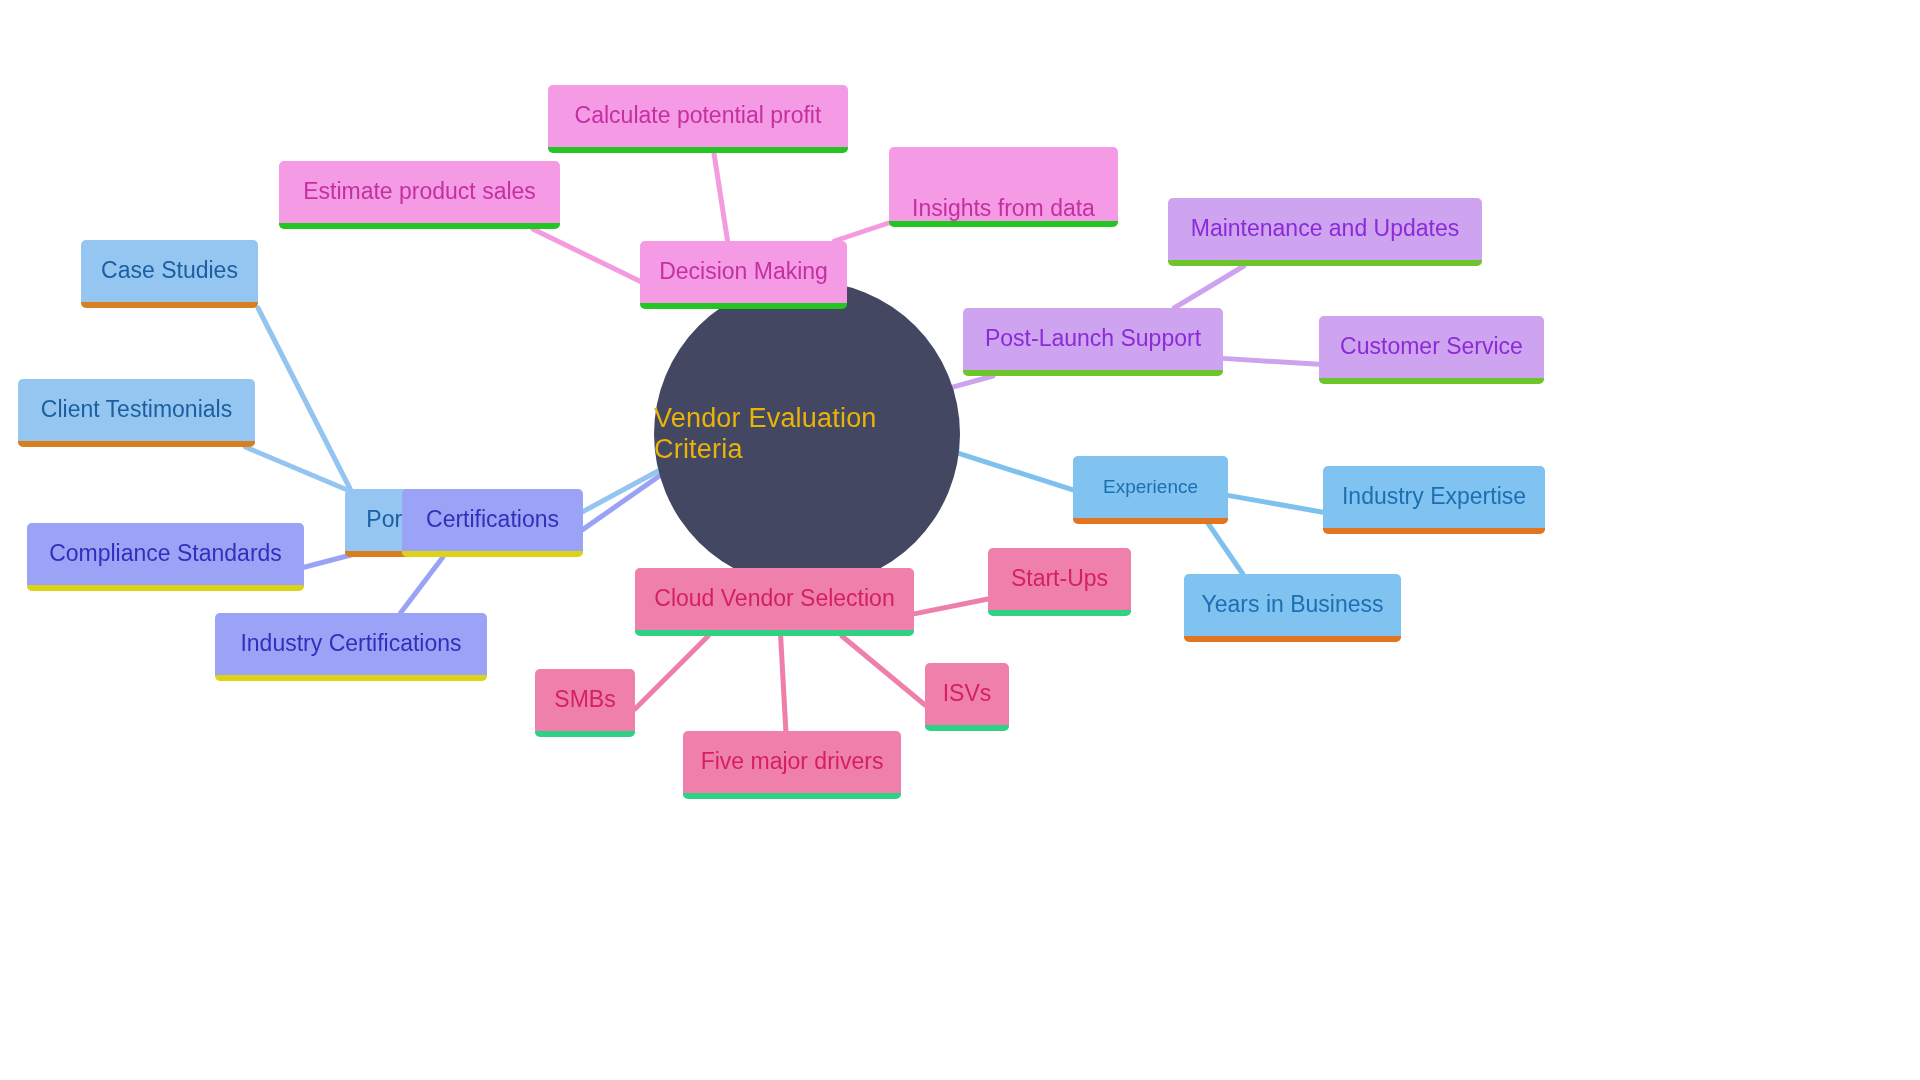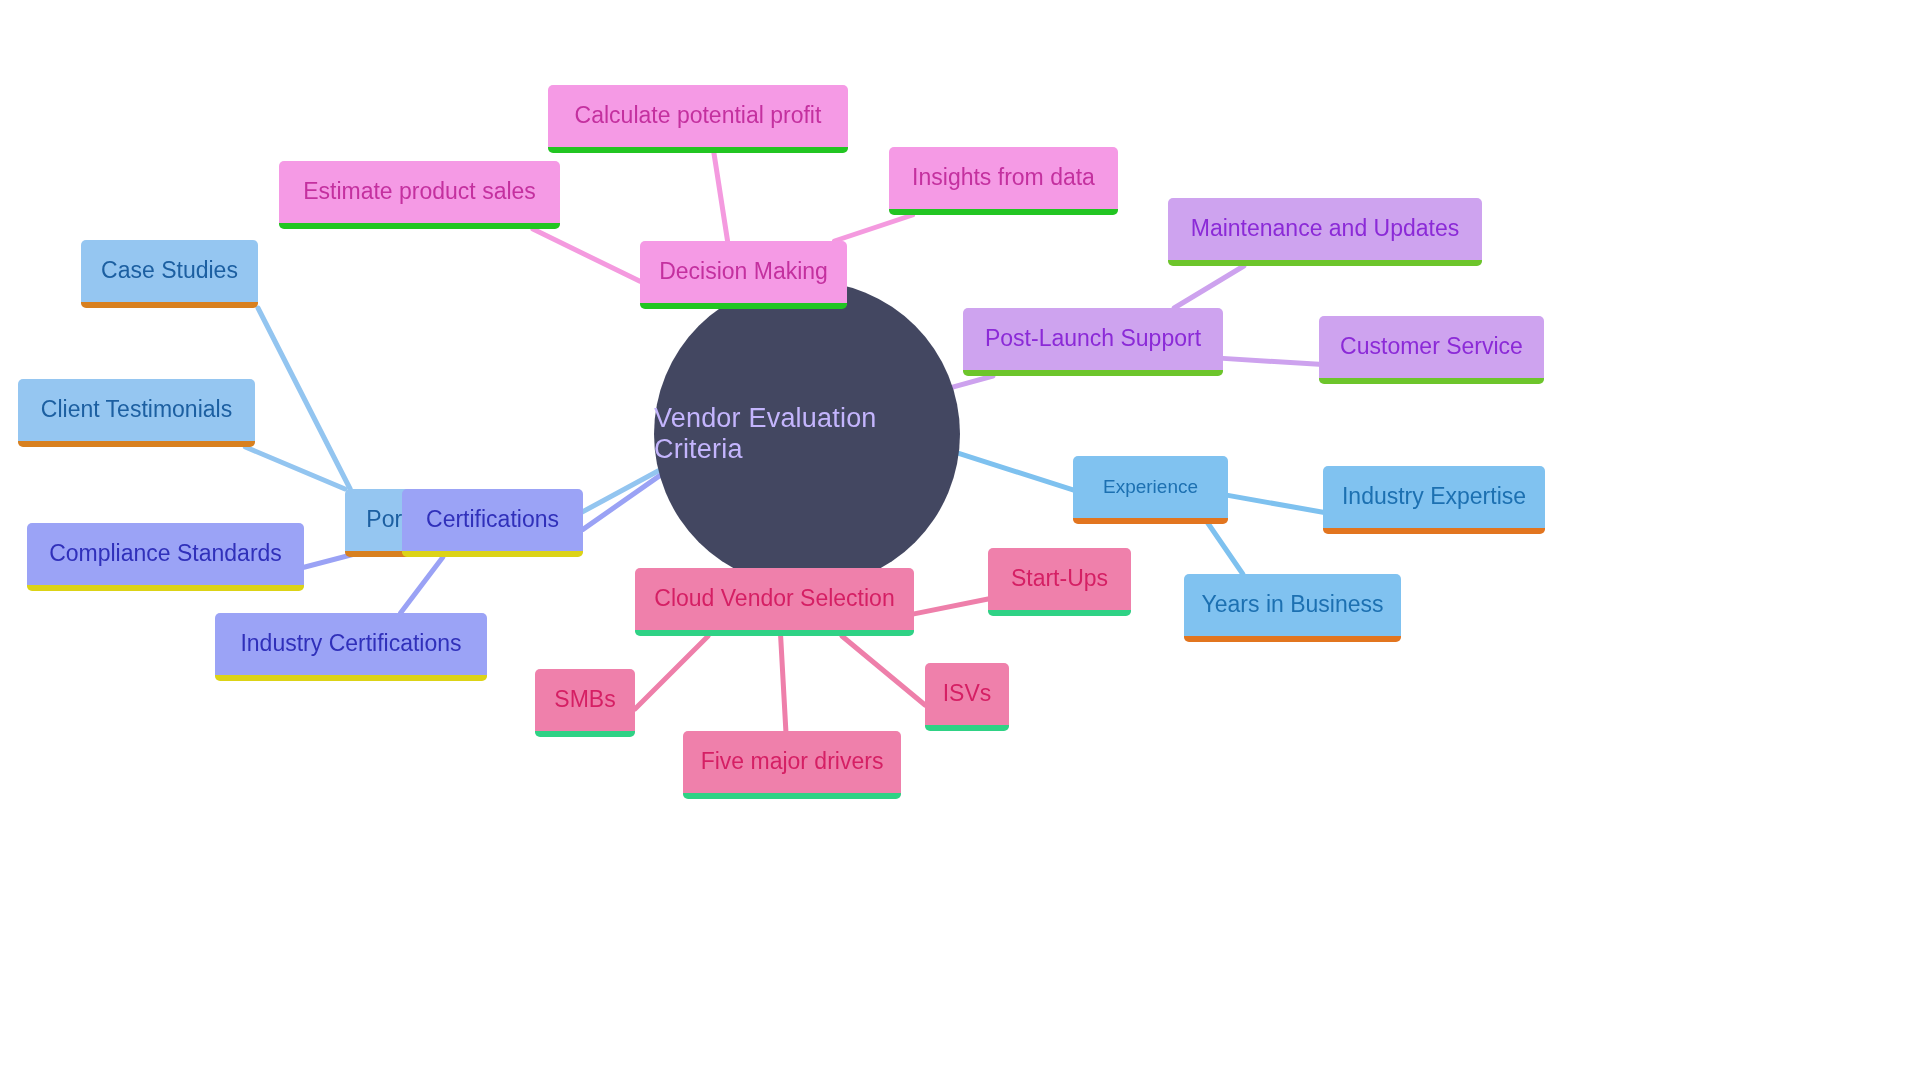--- a/index.html
+++ b/index.html
@@ -35,21 +35,21 @@
     z-index: 5;
   }
   .node .label {
     display: block;
     padding: 0 18px;
   }
   .central {
     position: absolute;
     border-radius: 50%;
     background: #434761;
-    color: #c4b5fd;
+    color: #eab308;
     display: flex;
     align-items: center;
     justify-content: center;
     font-size: 27px;
     letter-spacing: 0.2px;
     z-index: 4;
   }
   
   .br-pinkviolet {
     background: #f59ae5;
@@ -115,21 +115,21 @@
       </div>
       <div class="node br-pinkviolet" style="left: 640px; top: 241px; width: 207px; height: 68px; font-size: 23px;">
         <span class="label">Decision Making</span>
       </div>
       <div class="node br-pinkviolet" style="left: 548px; top: 85px; width: 300px; height: 68px; font-size: 23px;">
         <span class="label">Calculate potential profit</span>
       </div>
       <div class="node br-pinkviolet" style="left: 279px; top: 161px; width: 281px; height: 68px; font-size: 23px;">
         <span class="label">Estimate product sales</span>
       </div>
-      <div class="node br-pinkviolet" style="left: 889px; top: 147px; width: 229px; height: 68px; font-size: 23px;">
+      <div class="node br-pinkviolet" style="left: 889px; top: 147px; width: 229px; height: 80px; font-size: 23px; align-items: flex-end;">
         <span class="label">Insights from data</span>
       </div>
       <div class="node br-blue" style="left: 345px; top: 489px; width: 205px; height: 68px; font-size: 23px;">
         <span class="label">Portfolio Quality</span>
       </div>
       <div class="node br-blue" style="left: 81px; top: 240px; width: 177px; height: 68px; font-size: 23px;">
         <span class="label">Case Studies</span>
       </div>
       <div class="node br-blue" style="left: 18px; top: 379px; width: 237px; height: 68px; font-size: 23px; align-items: center;">
         <span class="label">Client Testimonials</span>

